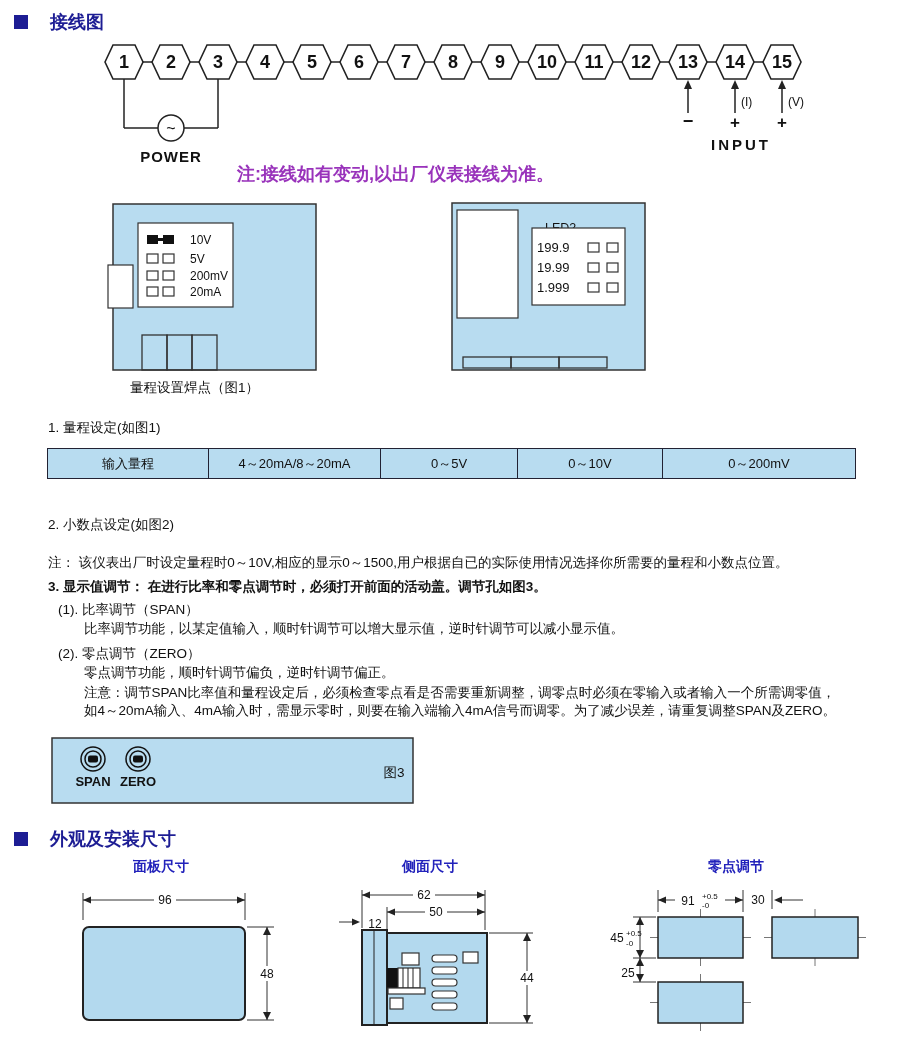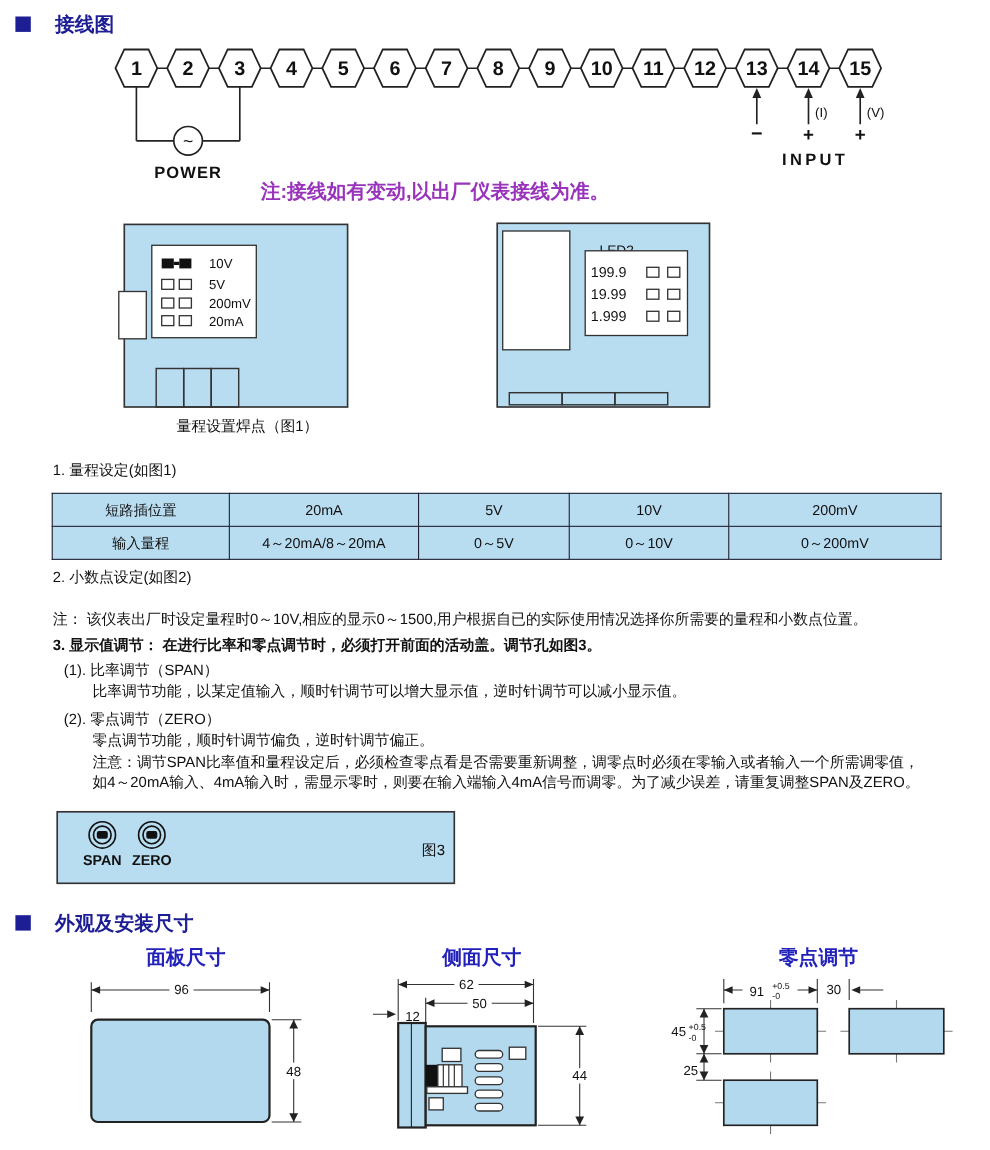--- a/index.html
+++ b/index.html
@@ -3,22 +3,22 @@
 <meta charset="utf-8">
 <style>
   html,body{margin:0;padding:0;background:#ffffff;}
   #page{position:relative;width:900px;height:1045px;background:#ffffff;overflow:hidden;
         font-family:"Liberation Sans","DejaVu Sans",sans-serif;color:#101010;}
   .abs{position:absolute;white-space:nowrap;}
   .h1{display:flex;align-items:center;gap:22px;color:#1d1d94;font-size:18px;font-weight:bold;}
   .h1 .sq{width:14px;height:14px;background:#1d1d94;flex:0 0 auto;}
   .body-text{font-size:13.5px;color:#111;}
   .note-text{font-size:18px;color:#9933bb;font-weight:600;}
-  .cap{font-size:13.5px;color:#111;text-align:center;}
-  .blue-sub{color:#2222bb;font-weight:700;font-size:18px;}
+  .cap{font-size:13.5px;color:#111;}
+  .blue-sub{color:#2222bb;font-weight:700;font-size:14px;}
   table.range{border-collapse:collapse;background:#b8dcf0;}
   table.range td{border:1.5px solid #223;height:29px;text-align:center;font-size:13px;color:#111;padding:0;}
   svg{display:block;}
   svg text{font-family:"Liberation Sans","DejaVu Sans",sans-serif;fill:#111;}
   .dline{stroke:#222;stroke-width:1.5;fill:none;}
   .thin{stroke:#333;stroke-width:1;fill:none;}
   .ctr{stroke:#777;stroke-width:1;fill:none;}
   .blue-fill{fill:#b8dcf0;stroke:#333;stroke-width:1.5;}
   .panel-fill{fill:#b3d9ee;stroke:#222;stroke-width:2;}
   .wfill{fill:#ffffff;stroke:#333;stroke-width:1.2;}
@@ -163,27 +163,20 @@
 
   <table class="range abs" style="left:47px;top:448px;">
     <colgroup>
         <col style="width:161px">
         <col style="width:172px">
         <col style="width:137px">
         <col style="width:145px">
         <col style="width:193px">
       </colgroup>
     <tbody>
-        <tr>
-      <td>短路插位置</td>
-      <td>20mA</td>
-      <td>5V</td>
-      <td>10V</td>
-      <td>200mV</td>
-    </tr>
     <tr>
       <td>输入量程</td>
       <td>4～20mA/8～20mA</td>
       <td>0～5V</td>
       <td>0～10V</td>
       <td>0～200mV</td>
     </tr>
   </tbody>
     </table>
 

